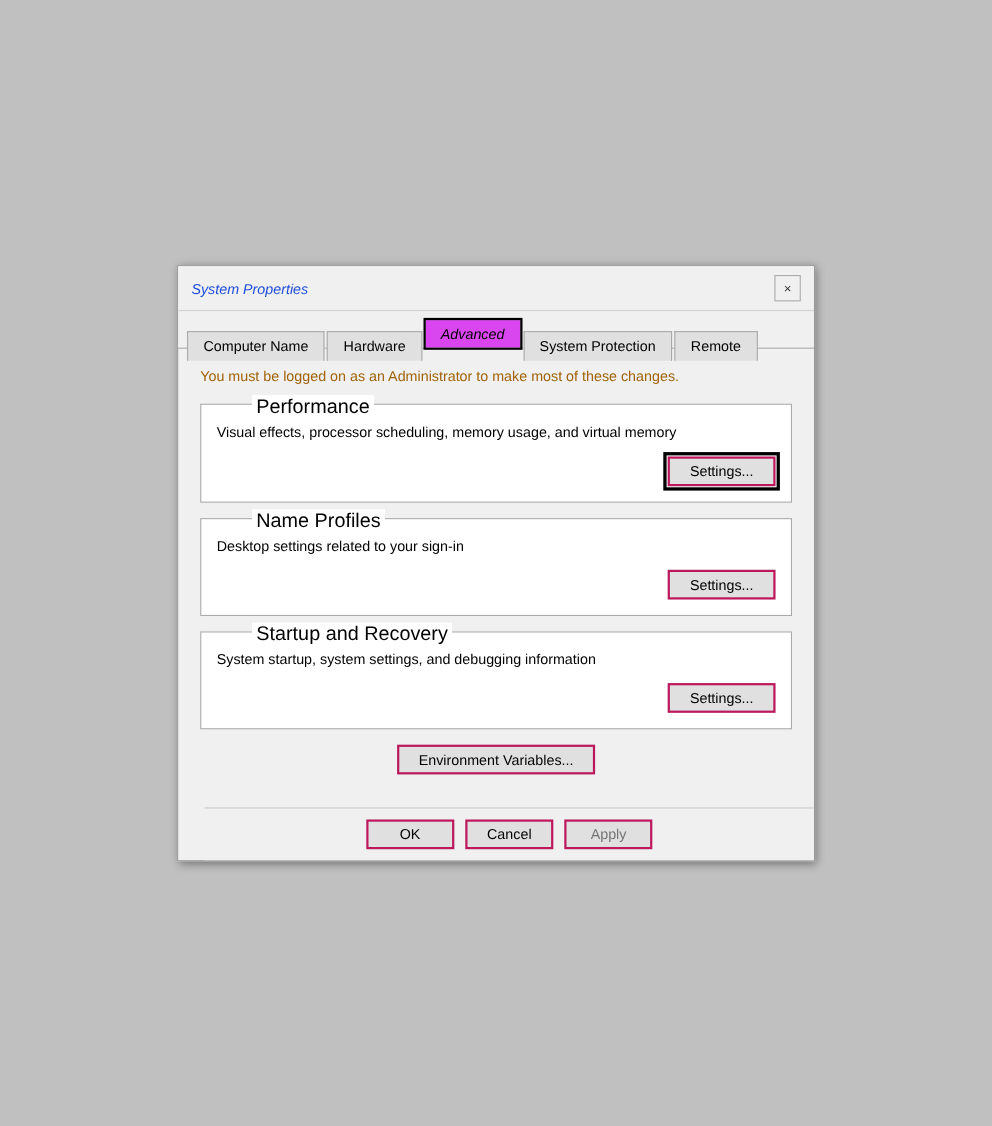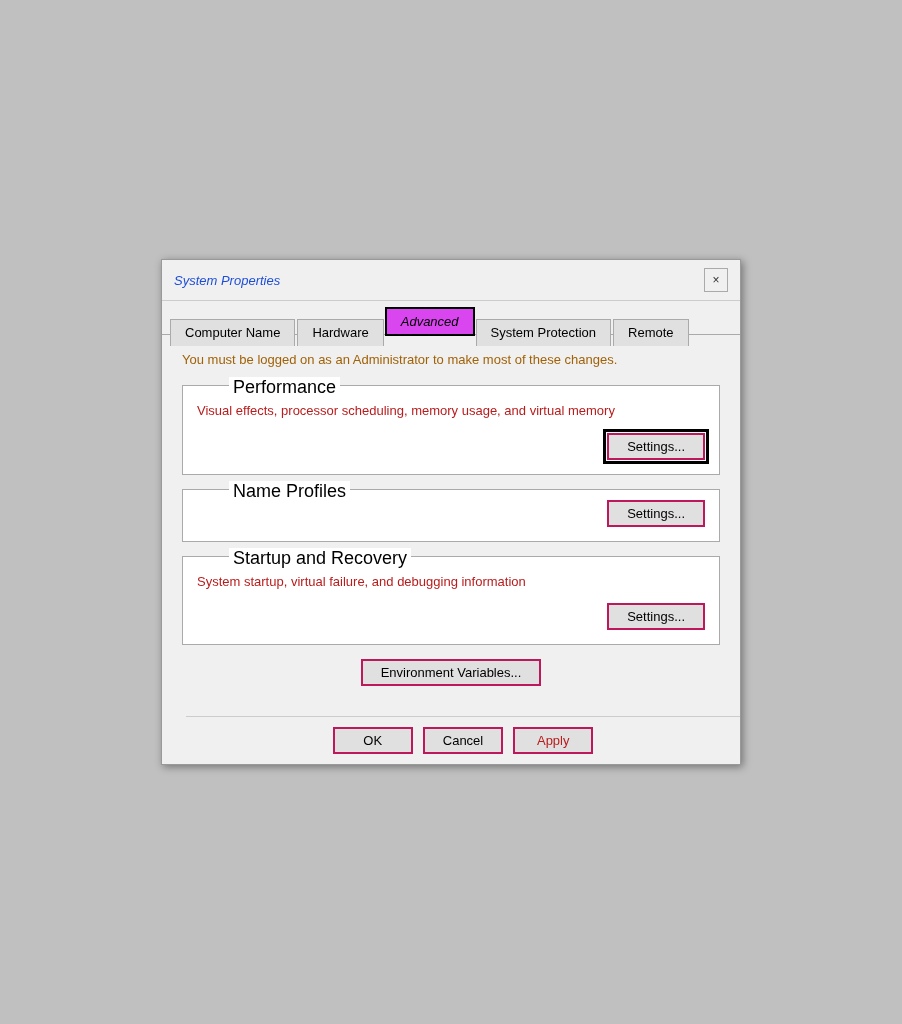--- a/index.html
+++ b/index.html
@@ -117,21 +117,21 @@
       left: 14px;
       background: #fff;
       padding: 0 4px;
       font-size: 18px;
       color: #000;
       margin-left: 32px;
     }
 
     .section-desc {
       font-size: 13px;
-      color: #b91c1c;
+      color: #000000;
       margin-top: 6px;
       margin-bottom: 12px;
       line-height: 1.4;
     }
 
     .section-btn-row {
       display: flex;
       justify-content: flex-end;
     }
 
@@ -165,21 +165,21 @@
       border-top: 1px solid #ccc;
       background: #f0f0f0;
       margin-left: 24px;
     }
 
     .footer .win-button {
       min-width: 80px;
     }
 
     .footer .win-button.disabled {
-      color: #b91c1c;
+      color: #737373;
       cursor: default;
     }
 
     .advanced-tab-highlight {
       outline: 3px solid #000;
       outline-offset: 0px;
     }
   </style>
 </head>
 <body>
@@ -215,28 +215,29 @@
     <div class="section">
       <span class="section-title">Performance</span>
       <p class="section-desc">Visual effects, processor scheduling, memory usage, and virtual memory</p>
       <div class="section-btn-row">
         <button class="win-button highlighted">Settings...</button>
       </div>
     </div>
 
     <div class="section">
       <span class="section-title">Name Profiles</span>
+      <p class="section-desc">Desktop settings related to your sign-in</p>
       <div class="section-btn-row">
         <button class="win-button">Settings...</button>
       </div>
     </div>
 
     <div class="section">
       <span class="section-title">Startup and Recovery</span>
-      <p class="section-desc">System startup, virtual failure, and debugging information</p>
+      <p class="section-desc">System startup, system settings, and debugging information</p>
       <div class="section-btn-row">
         <button class="win-button">Settings...</button>
       </div>
     </div>
 
     <div class="env-variables-row">
       <button class="win-button">Environment Variables...</button>
     </div>
   </div>
 

